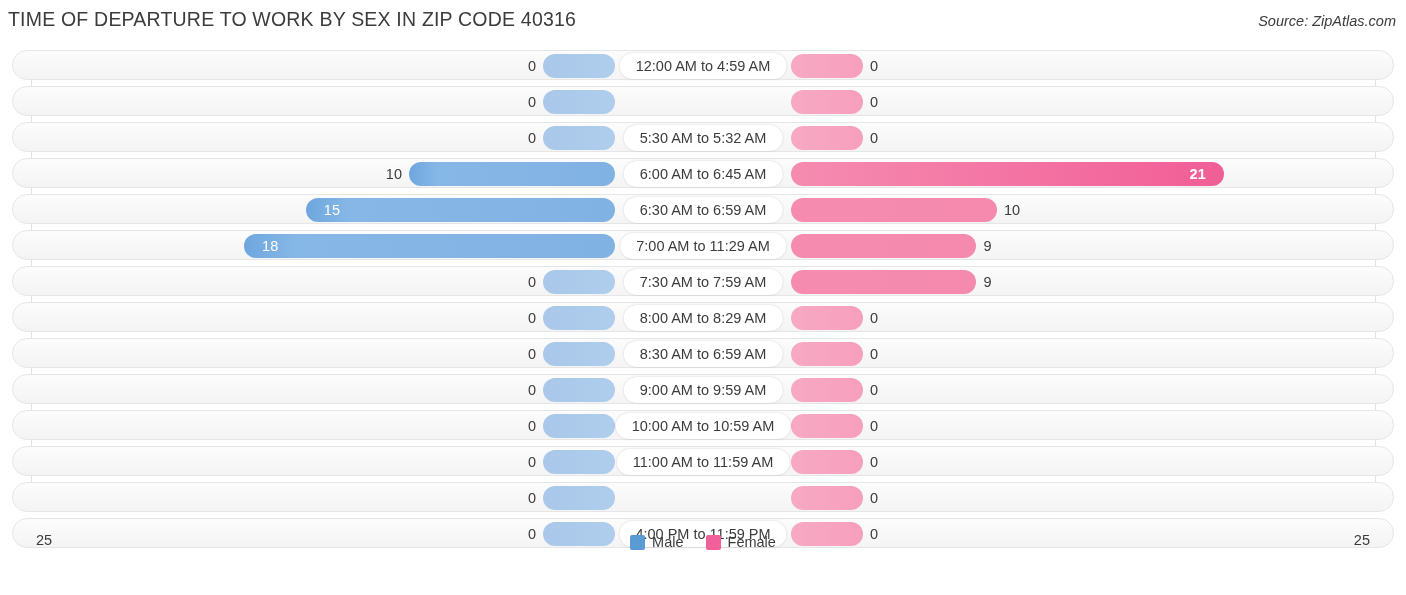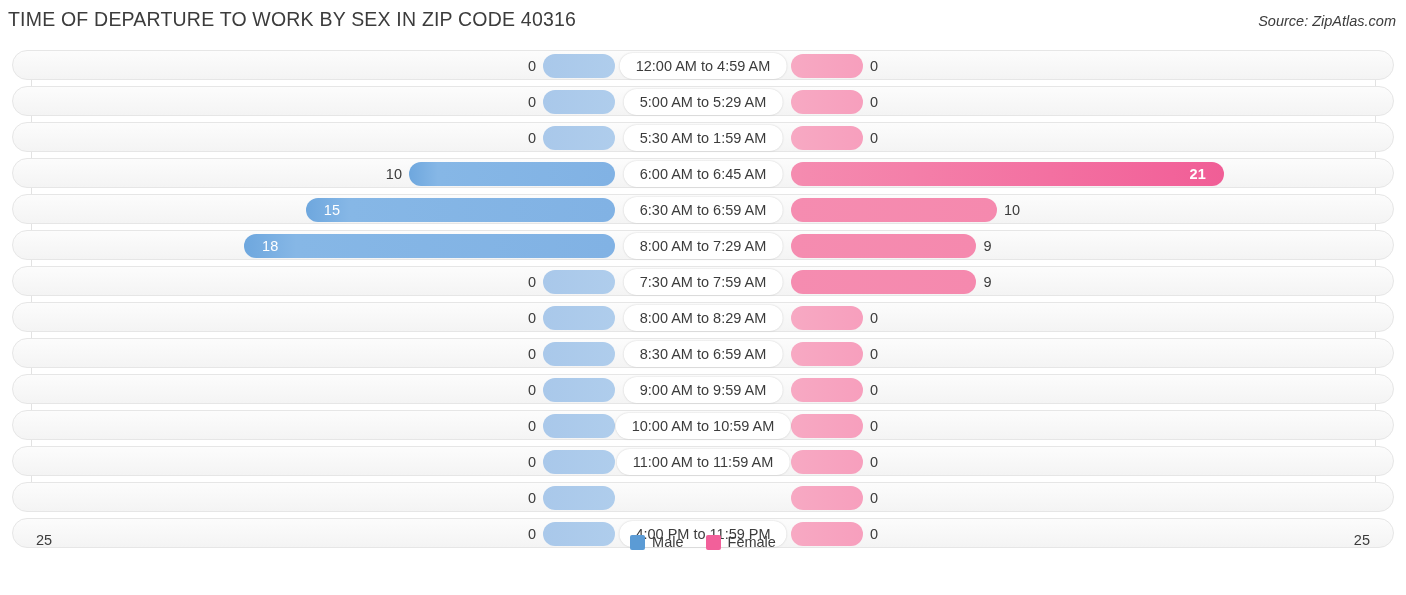--- a/index.html
+++ b/index.html
@@ -116,49 +116,48 @@
           <div class="val val-male-out" style="margin-right: 167px;">0</div>
           <div class="bar bar-female female-zero" style="width: 72px;"></div>
           <div class="val val-female-out" style="margin-left: 167px;">0</div>
           <div class="cat-pill">12:00 AM to 4:59 AM</div>
         </div>
         <div class="row">
           <div class="bar bar-male male-zero" style="width: 72px;"></div>
           <div class="val val-male-out" style="margin-right: 167px;">0</div>
           <div class="bar bar-female female-zero" style="width: 72px;"></div>
           <div class="val val-female-out" style="margin-left: 167px;">0</div>
-          <div class="cat-pill">5:00 AM to 5:29 AM</div>
-        </div>
-        <div class="row">
-          <div class="bar bar-male male-zero" style="width: 72px;"></div>
-          <div class="val val-male-out" style="margin-right: 167px;">0</div>
-          <div class="bar bar-female female-zero" style="width: 72px;"></div>
-          <div class="val val-female-out" style="margin-left: 167px;">0</div>
-          <div class="cat-pill">5:30 AM to 1:59 AM</div>
+        </div>
+        <div class="row">
+          <div class="bar bar-male male-zero" style="width: 72px;"></div>
+          <div class="val val-male-out" style="margin-right: 167px;">0</div>
+          <div class="bar bar-female female-zero" style="width: 72px;"></div>
+          <div class="val val-female-out" style="margin-left: 167px;">0</div>
+          <div class="cat-pill">5:30 AM to 5:32 AM</div>
         </div>
         <div class="row">
           <div class="bar bar-male male-light" style="width: 206px;"></div>
           <div class="val val-male-out" style="margin-right: 301px;">10</div>
           <div class="bar bar-female female-dark" style="width: 432.6px;"></div>
           <div class="val val-female-in val-in" style="margin-left: 486.6px; font-weight: bold;">21</div>
           <div class="cat-pill">6:00 AM to 6:45 AM</div>
         </div>
         <div class="row">
           <div class="bar bar-male male-light" style="width: 309px;"></div>
           <div class="val val-male-in val-in" style="margin-right: 363px;">15</div>
           <div class="bar bar-female female-light" style="width: 206px;"></div>
           <div class="val val-female-out" style="margin-left: 301px;">10</div>
           <div class="cat-pill">6:30 AM to 6:59 AM</div>
         </div>
         <div class="row">
           <div class="bar bar-male male-light" style="width: 370.8px;"></div>
           <div class="val val-male-in val-in" style="margin-right: 424.8px;">18</div>
           <div class="bar bar-female female-light" style="width: 185.4px;"></div>
           <div class="val val-female-out" style="margin-left: 280.4px;">9</div>
-          <div class="cat-pill">8:00 AM to 7:29 AM</div>
+          <div class="cat-pill">7:00 AM to 11:29 AM</div>
         </div>
         <div class="row">
           <div class="bar bar-male male-zero" style="width: 72px;"></div>
           <div class="val val-male-out" style="margin-right: 167px;">0</div>
           <div class="bar bar-female female-light" style="width: 185.4px;"></div>
           <div class="val val-female-out" style="margin-left: 280.4px;">9</div>
           <div class="cat-pill">7:30 AM to 7:59 AM</div>
         </div>
         <div class="row">
           <div class="bar bar-male male-zero" style="width: 72px;"></div>

